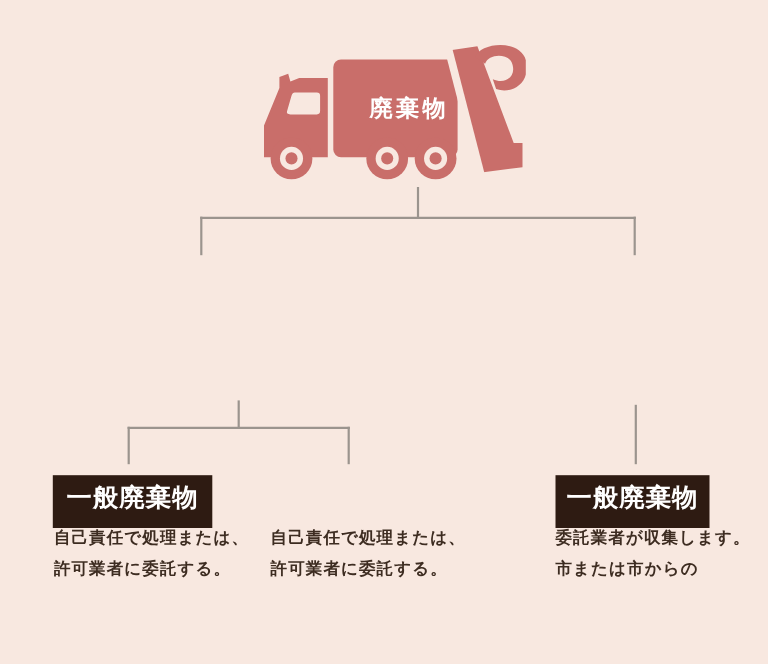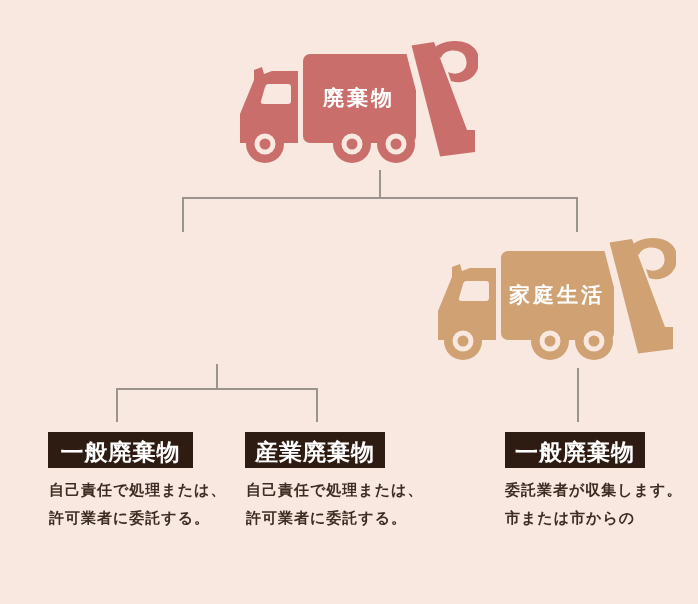--- a/index.html
+++ b/index.html
@@ -8,24 +8,24 @@
     font-family:"Liberation Sans","DejaVu Sans",sans-serif;
     width:698px;height:604px;overflow:hidden;
   }
   .canvas{position:relative;width:698px;height:604px;background:#f8e8e0;}
   .connectors{position:absolute;left:0;top:0;width:698px;height:604px;}
   .truck{position:absolute;width:240px;height:125px;}
   .truck svg{position:absolute;left:0;top:0;}
   .truck-label{
     position:absolute;left:60px;top:44px;width:122px;
     text-align:center;color:#ffffff;font-weight:bold;
-    font-size:21px;letter-spacing:3px;white-space:nowrap;
+    font-size:21px;letter-spacing:3px;white-space:nowrap;padding-left:13px;
   }
   .cat-box{
-    position:absolute;height:36px;line-height:40px;
+    position:absolute;height:48px;line-height:40px;
     background:#2e1b12;color:#ffffff;
     font-size:23px;font-weight:bold;text-align:center;
     letter-spacing:1px;white-space:nowrap;
   }
   .desc{
     position:absolute;color:#3d2c21;font-size:15px;
     line-height:28px;letter-spacing:1px;font-weight:bold;white-space:nowrap;
   }
 </style>
 </head>
@@ -79,32 +79,23 @@
   <div class="truck" style="left:238px;top:40px">
     <svg viewBox="0 0 240 125" width="240" height="125">
       <g fill="#c96e6a">
           <use href="#truck-shape"></use>
         </g>
     </svg>
     <div class="truck-label">廃棄物</div>
   </div>
 
 
-  <div class="truck" style="left:436px;top:237px">
-    <svg viewBox="0 0 240 125" width="240" height="125">
-      <g fill="#cfa173">
-          <use href="#truck-shape"></use>
-        </g>
-    </svg>
-    <div class="truck-label">家庭生活</div>
-  </div>
 
   <div class="cat-box" style="left:48px;top:432px;width:145px">一般廃棄物</div>
 
-  <div class="cat-box" style="left:245px;top:432px;width:140px">産業廃棄物</div>
 
   <div class="cat-box" style="left:505px;top:432px;width:140px">一般廃棄物</div>
 
   <div class="desc" style="left:49px;top:476px">
     <div>自己責任で処理または、</div>
     <div>許可業者に委託する。</div>
   </div>
 
   <div class="desc" style="left:246px;top:476px">
     <div>自己責任で処理または、</div>

